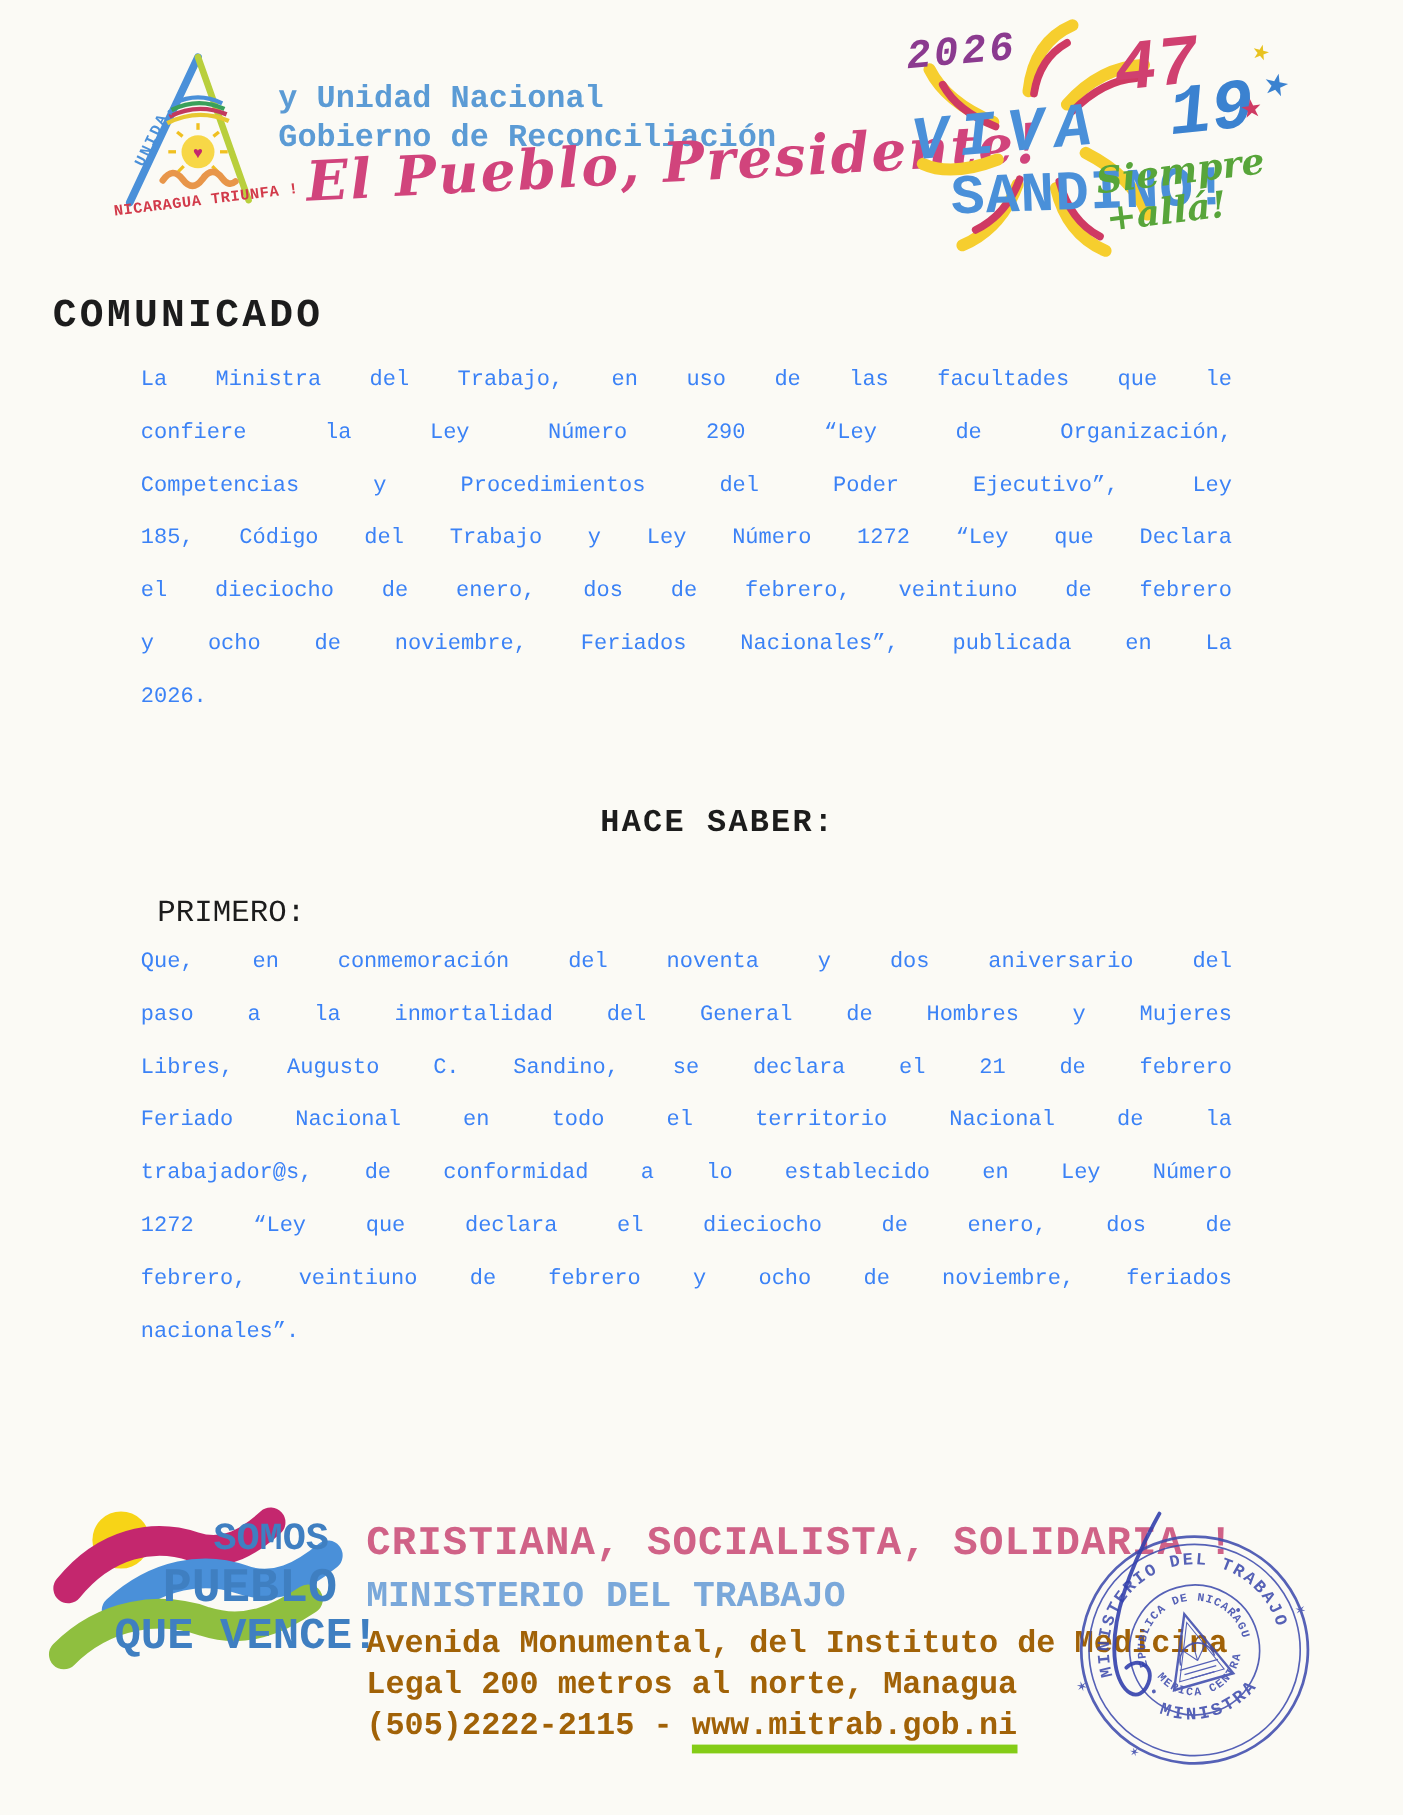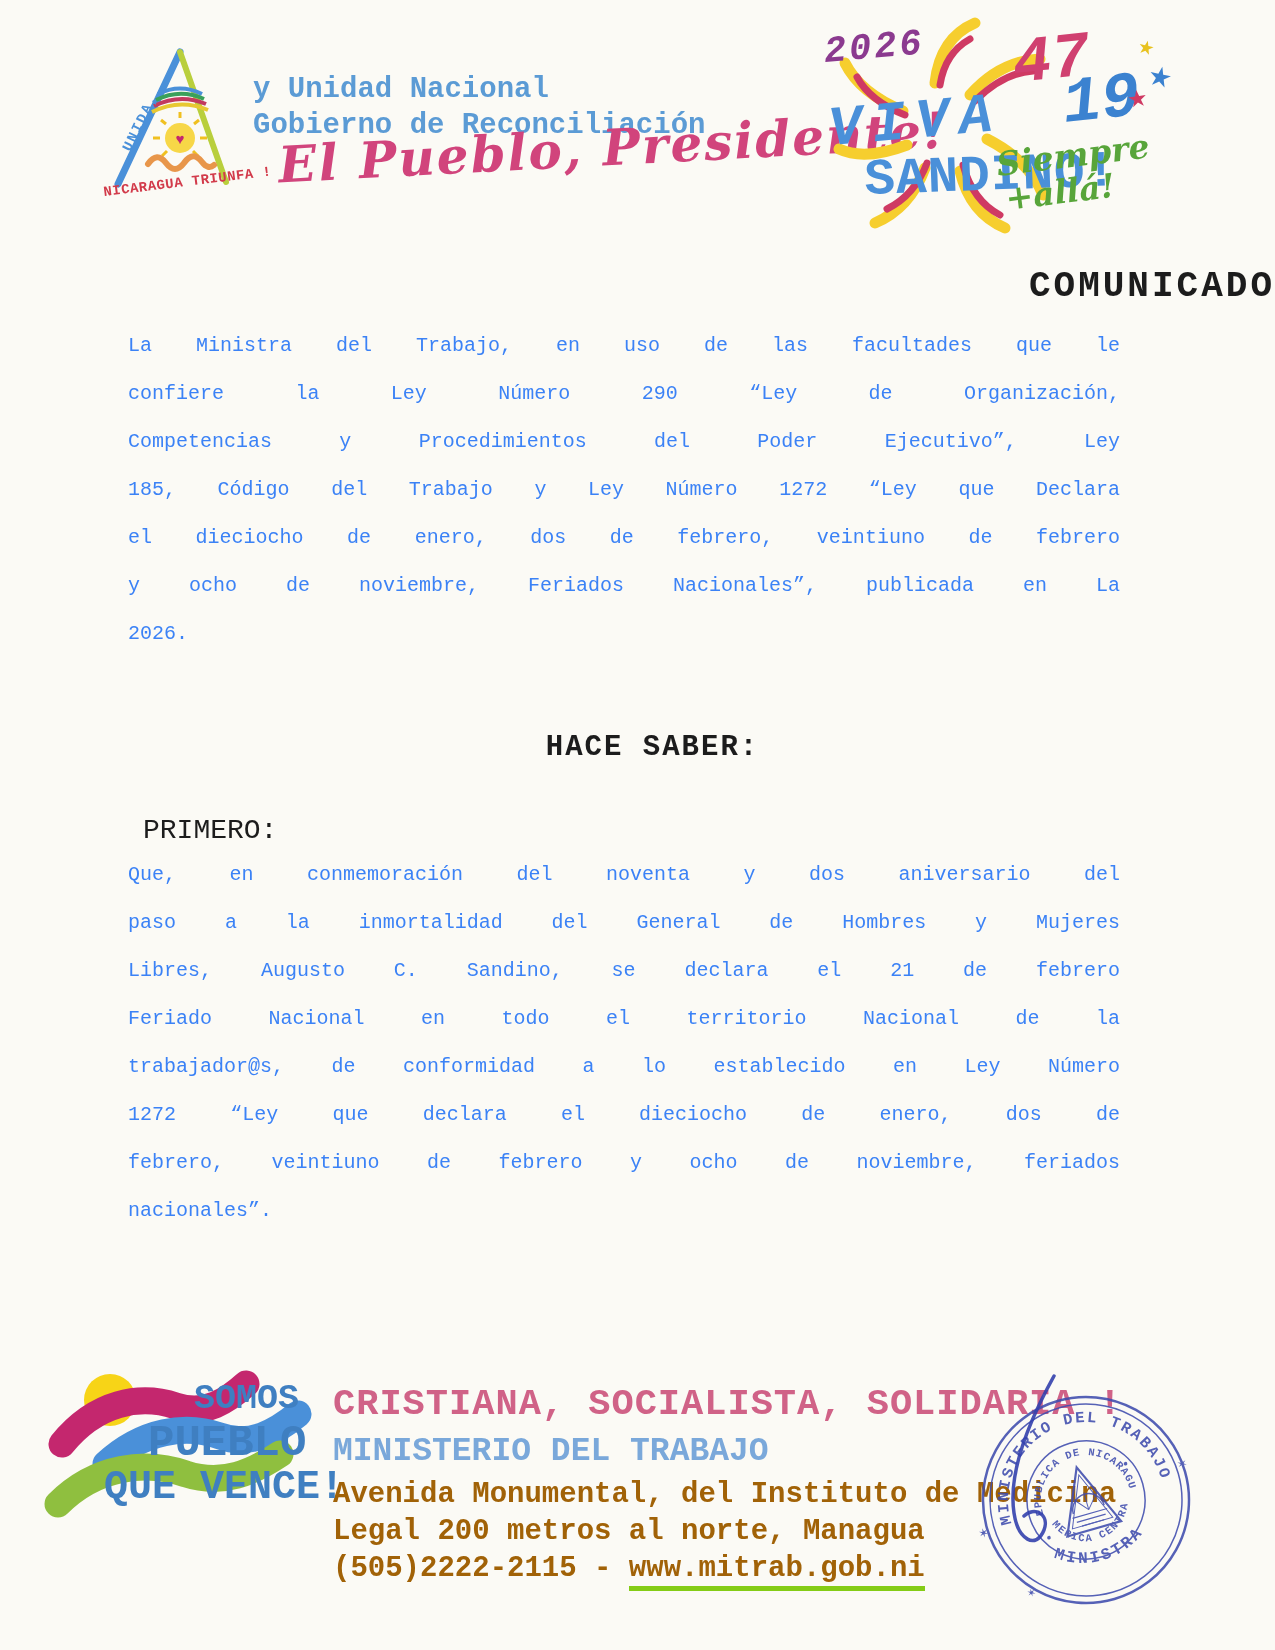--- a/index.html
+++ b/index.html
@@ -18,21 +18,21 @@
   }
   #pueblo-slogan{
     position:absolute;left:278px;top:118px;
     font-family:"DejaVu Serif", serif;font-style:italic;font-weight:bold;
     font-size:50px;color:#d1447c;transform:rotate(-3deg);
     letter-spacing:2px;white-space:nowrap;
   }
   #anniv-logo{position:absolute;left:795px;top:8px;}
   
   #doc-title{
-    position:absolute;left:0;top:266px;width:1275px;text-align:right;
+    position:absolute;left:0;top:266px;width:1275px;text-align:left;
     font-size:36px;font-weight:bold;letter-spacing:3px;color:#1c1c1c;
     text-indent:48px;
   }
   .para{
     position:absolute;left:128px;width:992px;
     font-size:20px;line-height:48px;color:#3b82f6;
   }
   #intro-para{top:322px;}
   #primero-para{top:851px;}
   .tline{text-align:justify;text-align-last:justify;white-space:normal;}
@@ -44,21 +44,21 @@
   }
   #primero-label{
     position:absolute;left:143px;top:815px;
     font-size:28px;font-weight:normal;color:#1c1c1c;
   }
   
   #footer-block{position:absolute;left:333px;top:1383px;white-space:nowrap;z-index:1;}
   .f-slogan{font-size:37px;font-weight:bold;color:#d06287;letter-spacing:1px;margin-bottom:8px;}
   .f-ministry{font-size:33px;font-weight:bold;color:#7aa8da;margin-bottom:6px;}
   .f-addr{font-size:29px;font-weight:bold;color:#a16207;line-height:37px;}
-  .f-site{border-bottom:5px solid #84cc16;padding-bottom:1px;}
+  .f-site{border-bottom:8px solid #84cc16;padding-bottom:1px;}
   #somos-logo{position:absolute;left:48px;top:1342px;z-index:1;}
   #stamp-wrap{position:absolute;left:956px;top:1368px;z-index:5;}
   svg{overflow:visible;}
   svg text{font-family:"Liberation Mono", monospace;}
   .script-green{font-family:"DejaVu Serif", serif;font-style:italic;font-weight:bold;}
 </style>
 </head>
 <body>
 
 <svg id="flag-logo" width="170" height="165" viewBox="0 0 170 165">

